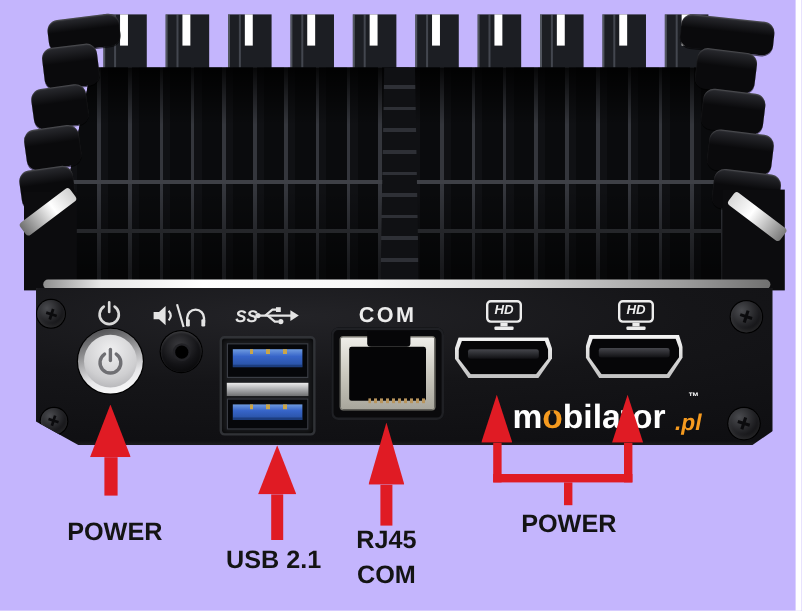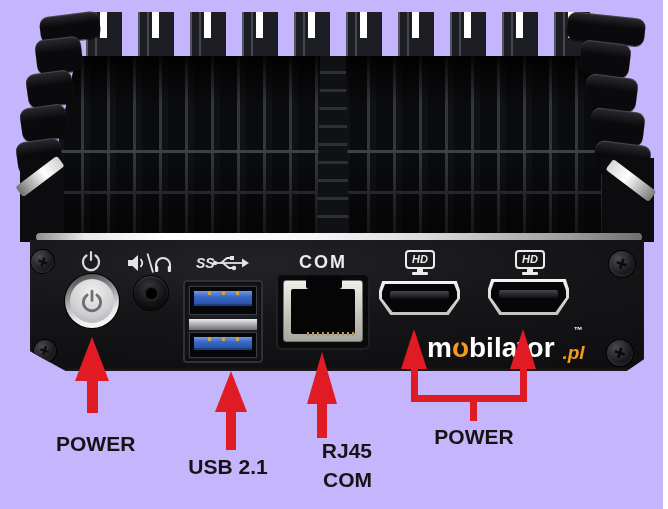--- a/index.html
+++ b/index.html
@@ -165,21 +165,21 @@
   .ar-hdmi2{left:510px;top:329px;width:26px}
   .ar-hdmi2 .arrow-head{height:40px}
   .ar-hdmi2 .arrow-shaft{width:7px;height:33px}
   .hdmi-bar{position:absolute;left:411px;top:395px;width:116px;height:7px;background:var(--arrow-red);z-index:6}
   .hdmi-stem{position:absolute;left:470px;top:402px;width:7px;height:19px;background:var(--arrow-red);z-index:6}
 
   .lbl{position:absolute;font-weight:bold;font-size:21px;color:var(--label-black);line-height:1;z-index:6}
   .lbl div + div{margin-top:8px}
   .lbl-power{left:56px;top:433px}
   .lbl-usb{left:160px;top:456px;width:136px;text-align:center}
-  .lbl-rj45{left:272px;top:440px;width:100px;text-align:right}
+  .lbl-rj45{left:272px;top:440px;width:100px;text-align:center}
   .lbl-hdmi{left:424px;top:426px;width:100px;text-align:center}
 
   svg{display:block}
 </style>
 </head>
 <body>
 
 <div class="stage">
 
   <div class="fin-tips"></div>

